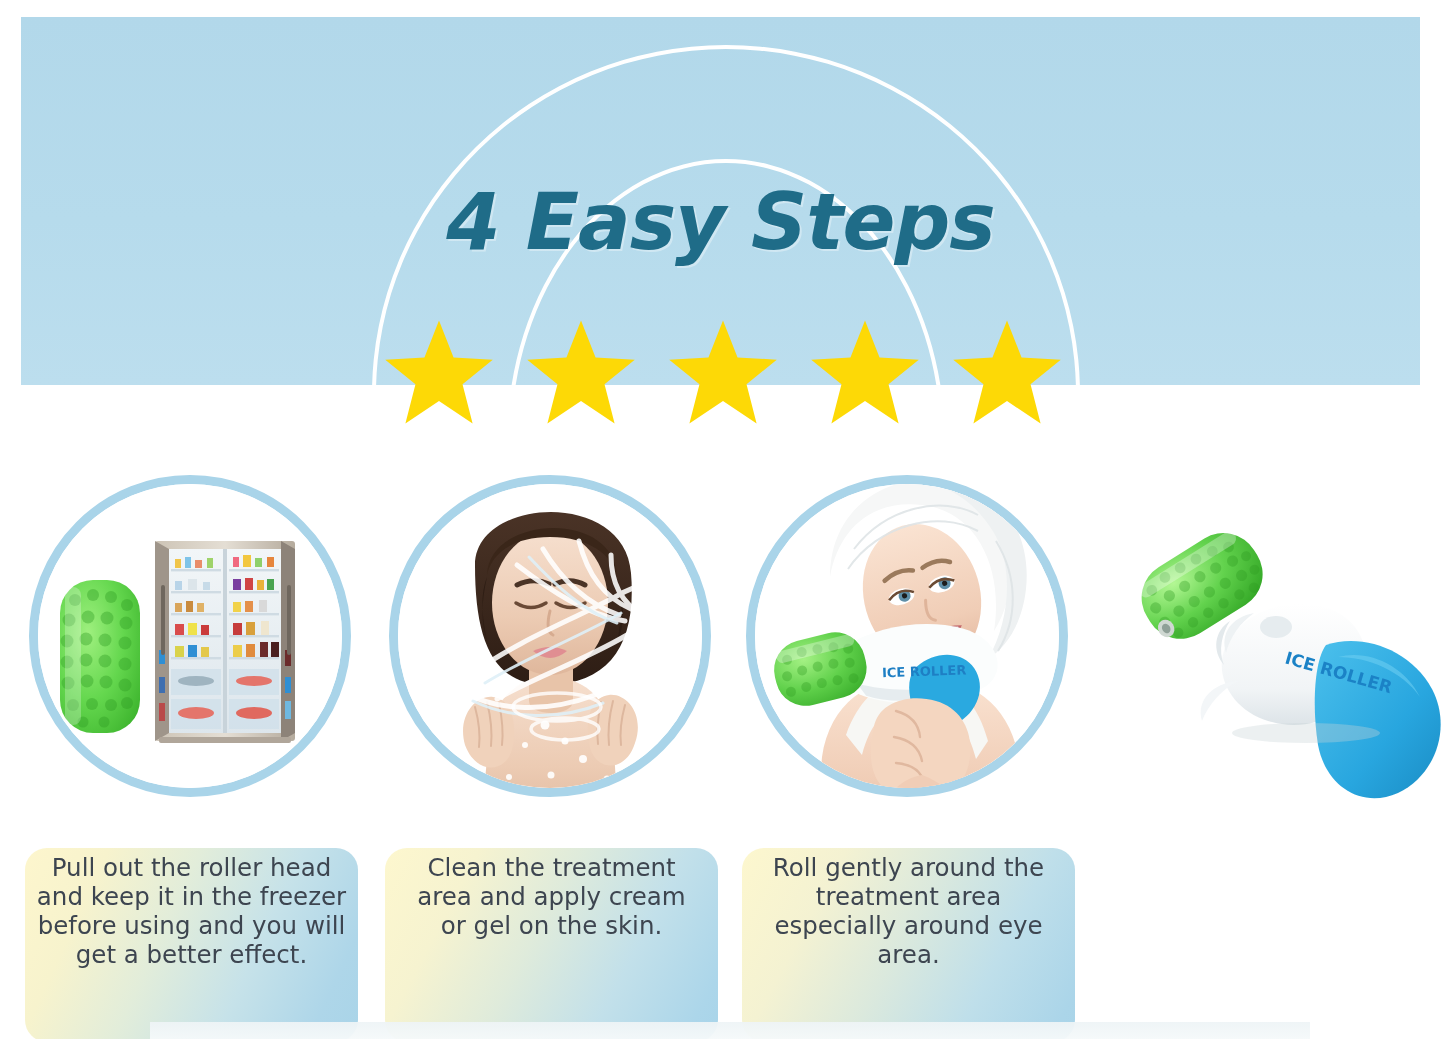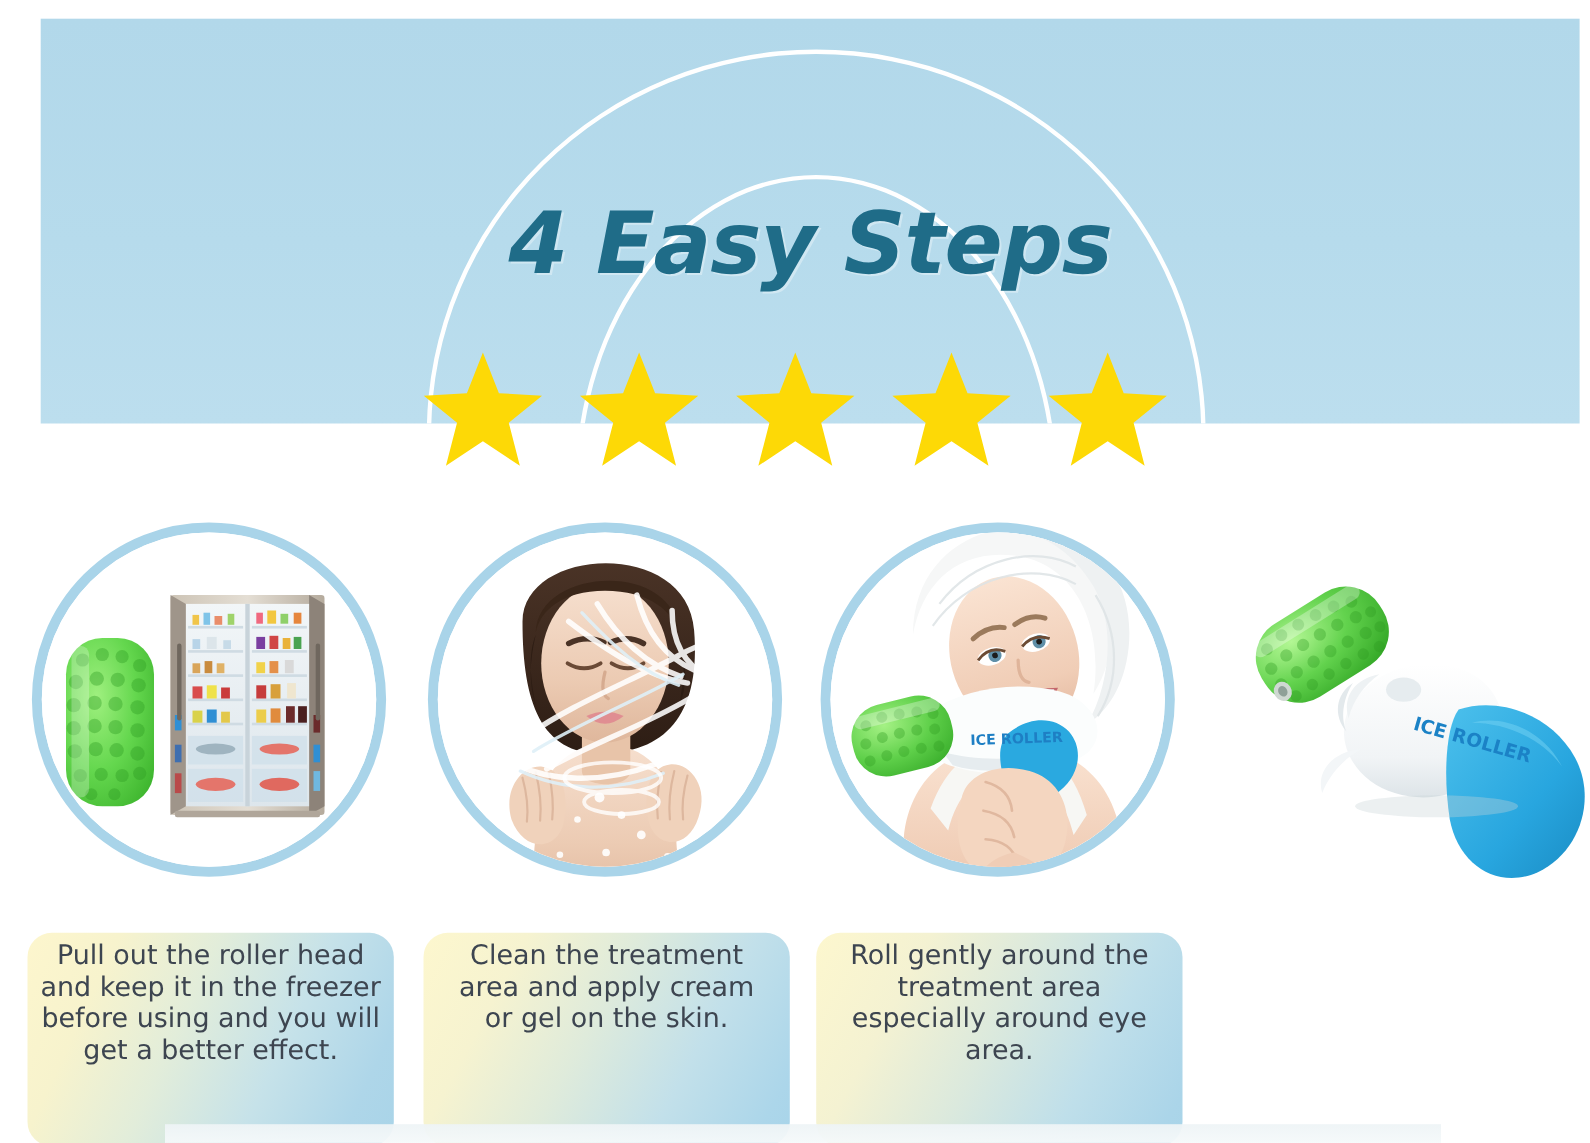--- a/index.html
+++ b/index.html
@@ -15,21 +15,21 @@
     position: relative;
     width: 1445px;
     height: 1039px;
     overflow: hidden;
     background: #ffffff;
   }
 
   
   .header-band {
     position: absolute;
-    left: 37px;
+    left: 21px;
     top: 17px;
     width: 1399px;
     height: 368px;
     background: linear-gradient(180deg, #b2d8ea 0%, #b6dbec 55%, #bcdeee 100%);
     overflow: hidden;
   }
   .arc {
     position: absolute;
     border: 4px solid #ffffff;
     border-radius: 50%;

